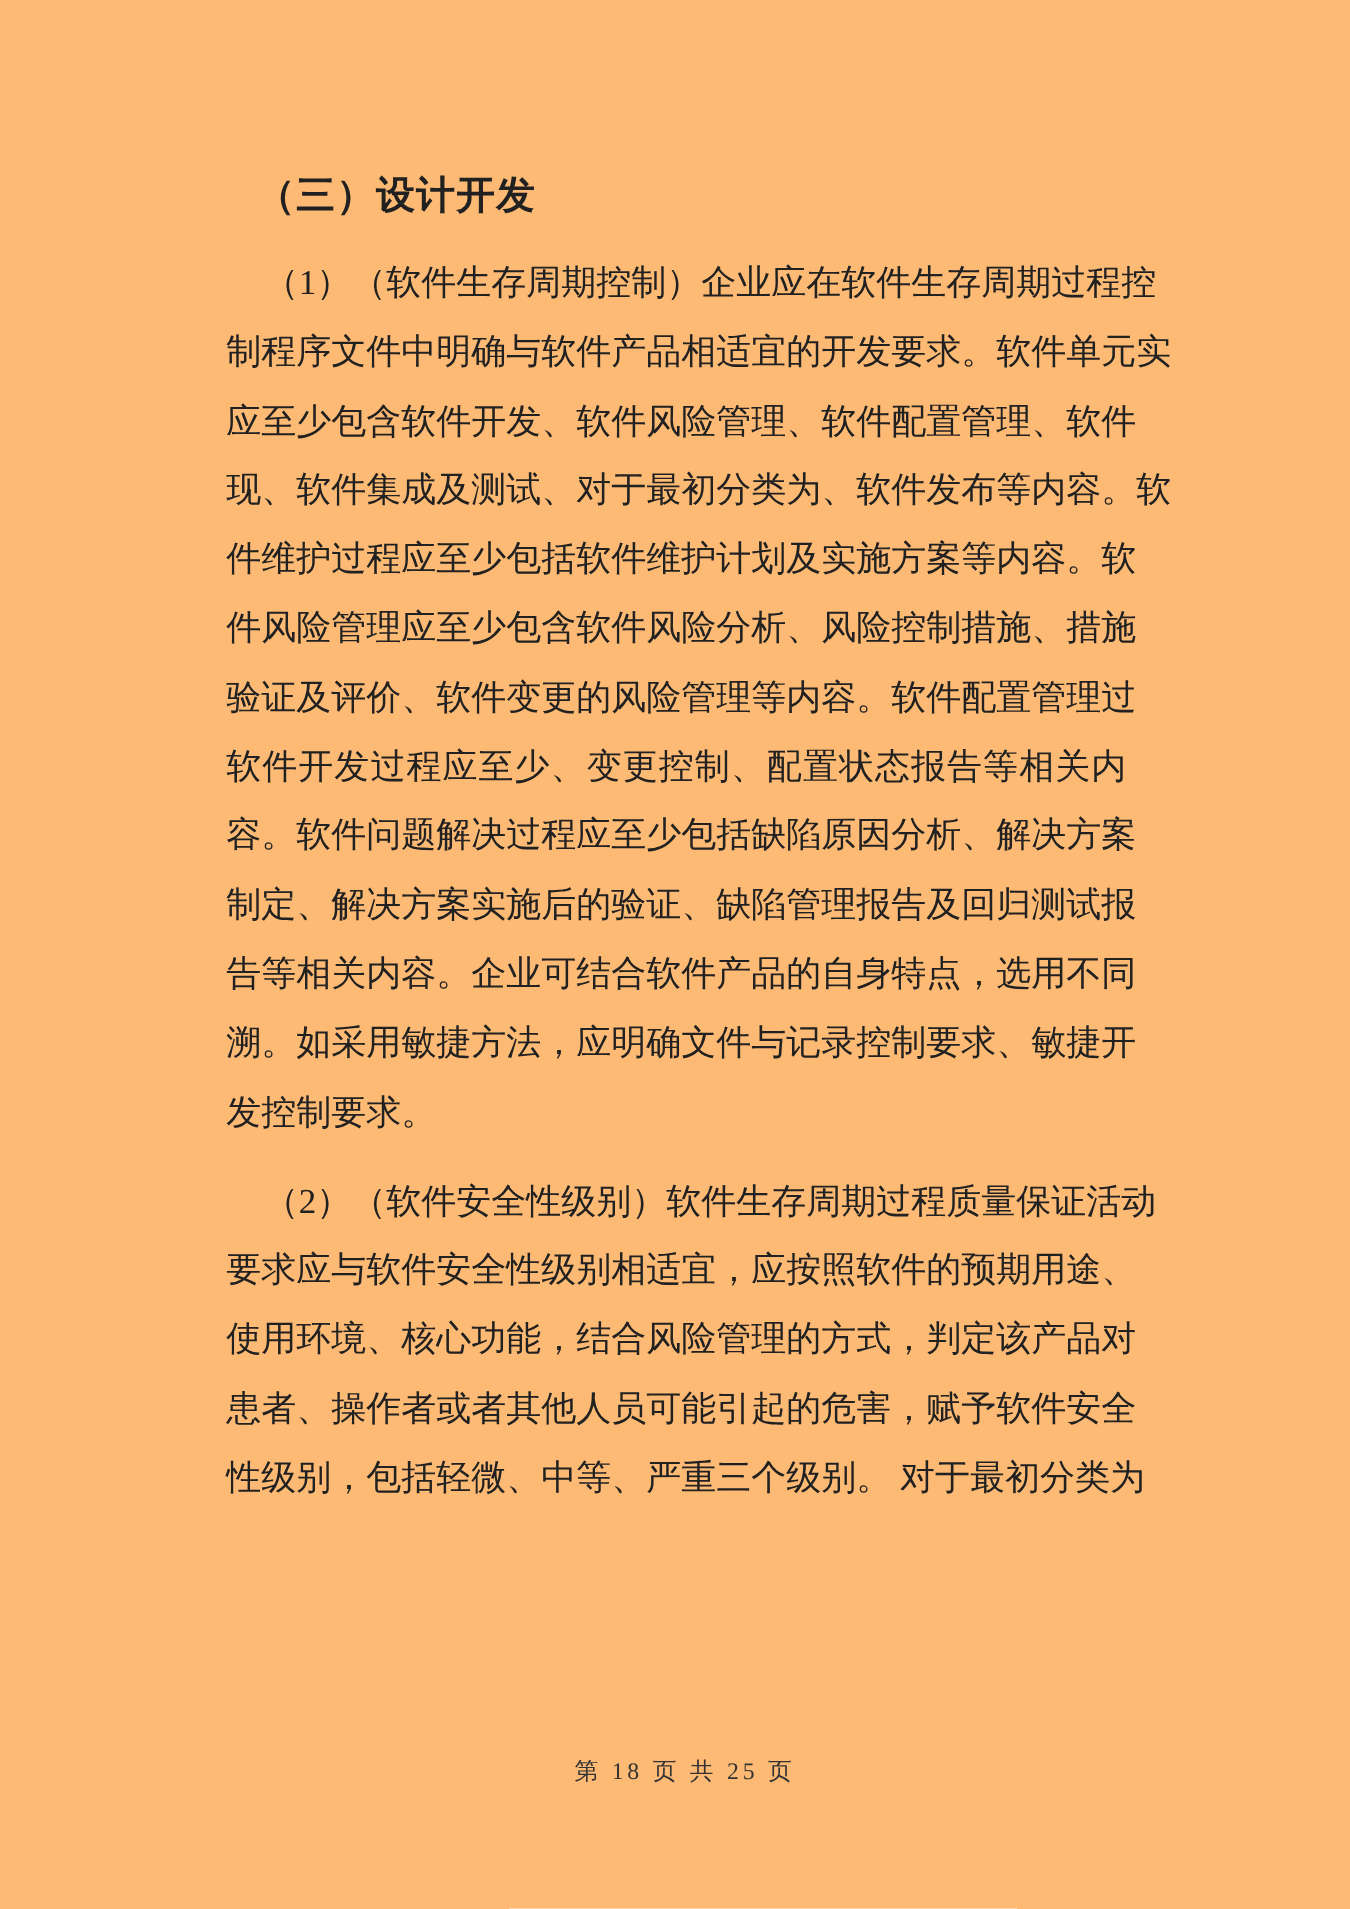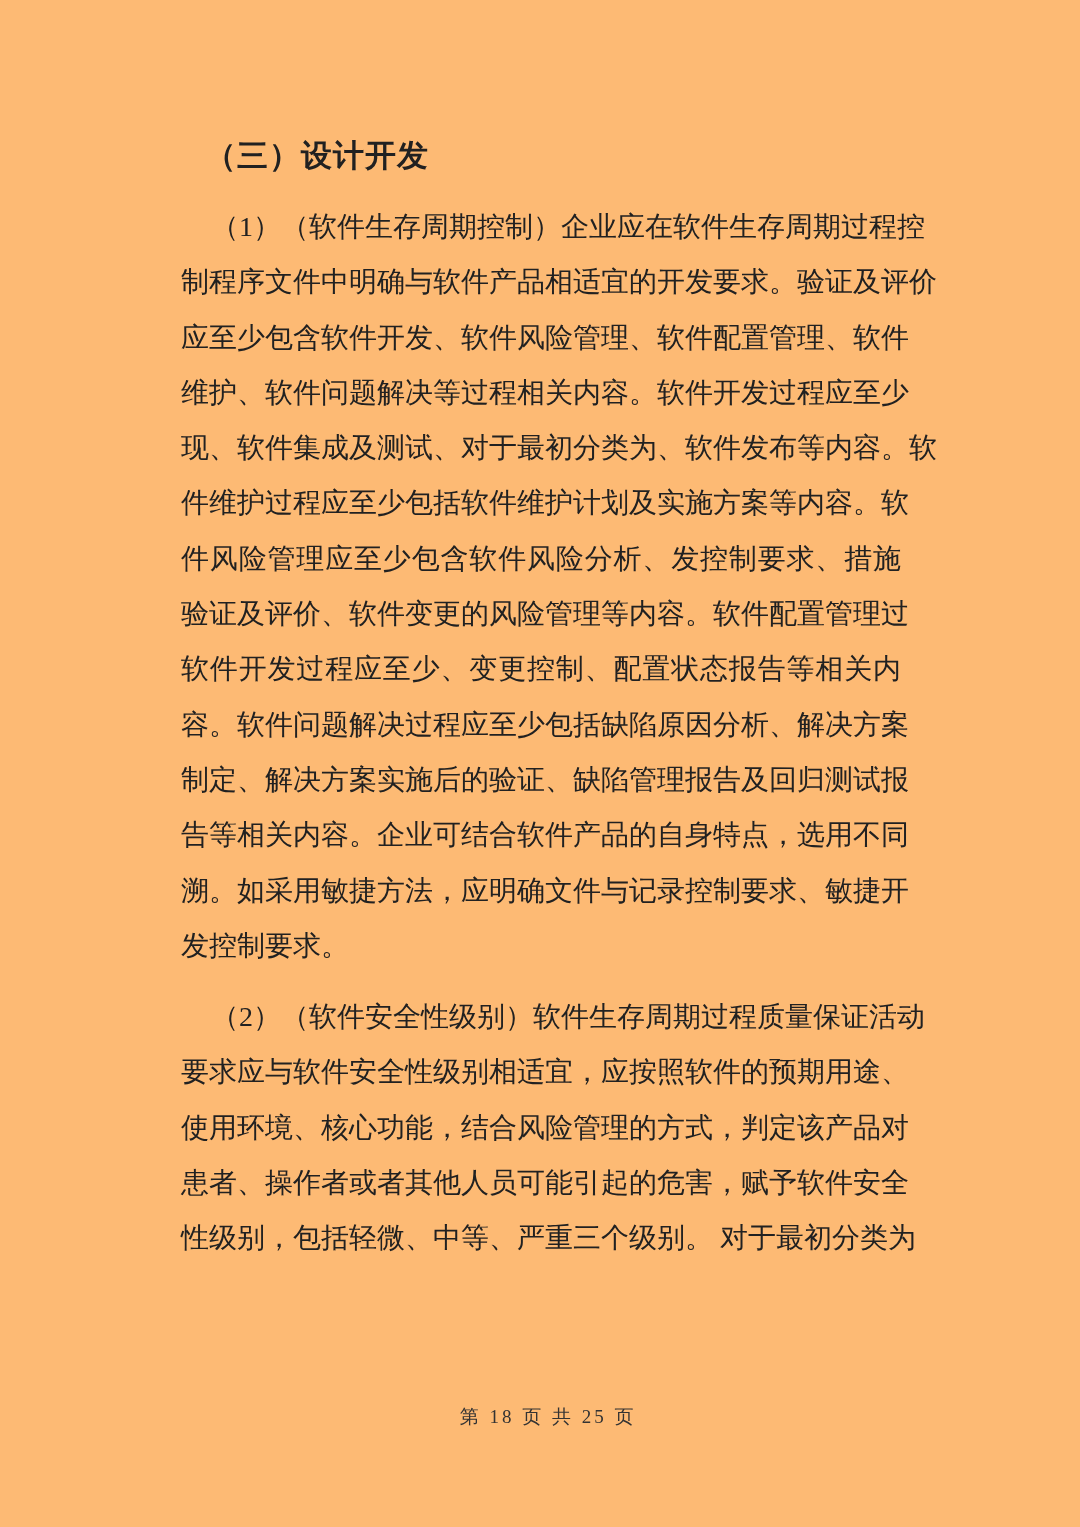--- a/index.html
+++ b/index.html
@@ -64,26 +64,25 @@
 </style>
 </head>
 <body>
 
 <div class="page">
   <div class="content">
     <h2 class="heading">（三）设计开发</h2>
     <div>
         <div class="paragraph">
           <div class="line first">（1）（软件生存周期控制）企业应在软件生存周期过程控</div>
-          <div class="line">制程序文件中明确与软件产品相适宜的开发要求。验证及评价</div>
+          <div class="line">制程序文件中明确与软件产品相适宜的开发要求。软件单元实</div>
           <div class="line">应至少包含软件开发、软件风险管理、软件配置管理、软件</div>
-          <div class="line">维护、软件问题解决等过程相关内容。软件开发过程应至少</div>
           <div class="line">现、软件集成及测试、对于最初分类为、软件发布等内容。软</div>
           <div class="line">件维护过程应至少包括软件维护计划及实施方案等内容。软</div>
-          <div class="line">件风险管理应至少包含软件风险分析、发控制要求、措施</div>
+          <div class="line">件风险管理应至少包含软件风险分析、风险控制措施、措施</div>
           <div class="line">验证及评价、软件变更的风险管理等内容。软件配置管理过</div>
           <div class="line">软件开发过程应至少、变更控制、配置状态报告等相关内</div>
           <div class="line">容。软件问题解决过程应至少包括缺陷原因分析、解决方案</div>
           <div class="line">制定、解决方案实施后的验证、缺陷管理报告及回归测试报</div>
           <div class="line">告等相关内容。企业可结合软件产品的自身特点，选用不同</div>
           <div class="line">溯。如采用敏捷方法，应明确文件与记录控制要求、敏捷开</div>
           <div class="line no-just">发控制要求。</div>
         </div>
         <div class="paragraph">
           <div class="line first">（2）（软件安全性级别）软件生存周期过程质量保证活动</div>

